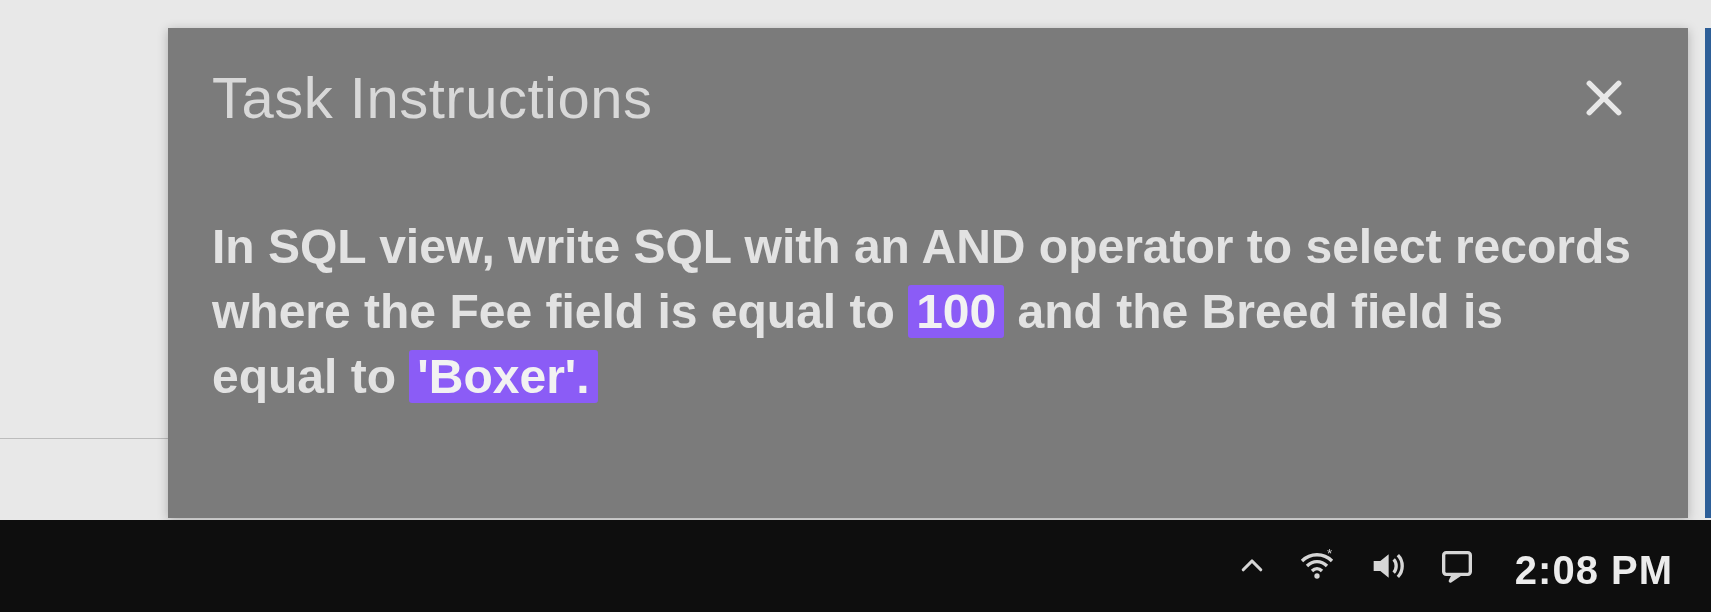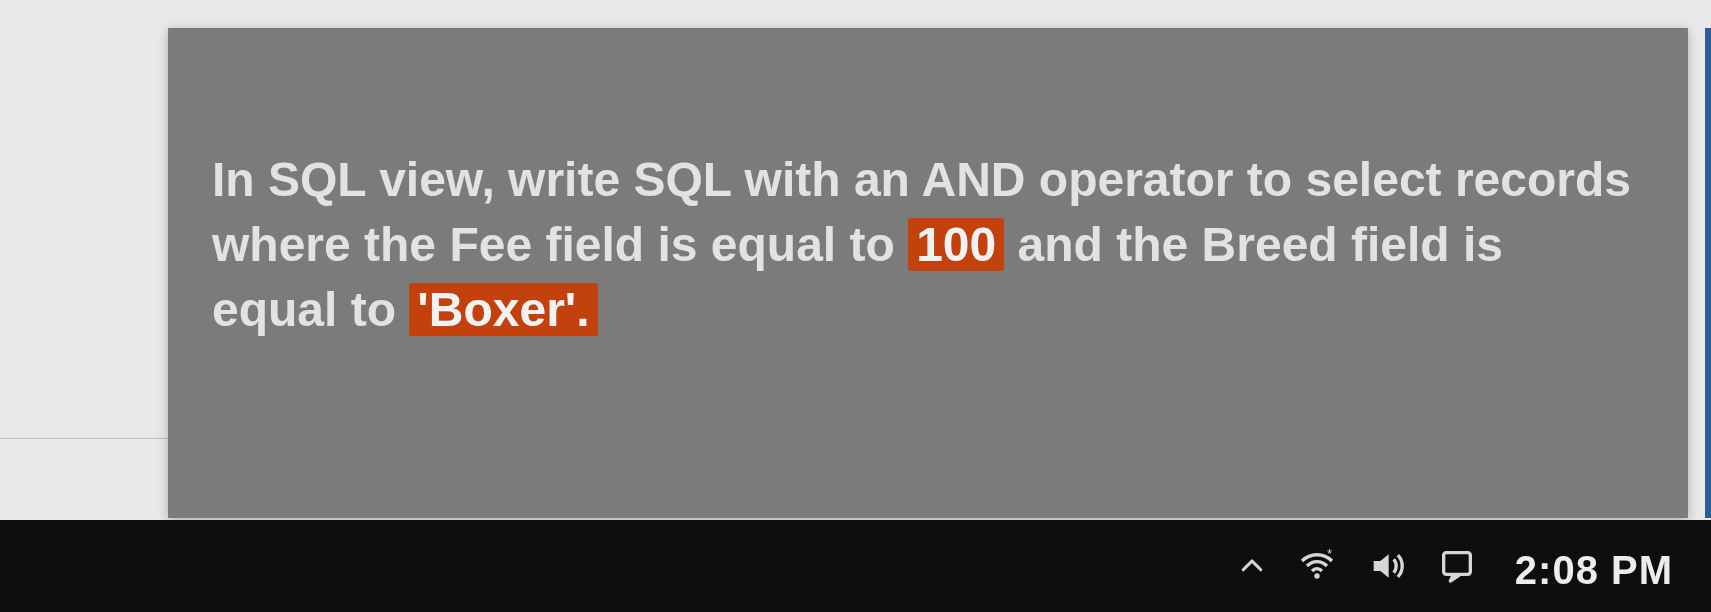--- a/index.html
+++ b/index.html
@@ -52,21 +52,21 @@
 
   .panel-body {
     margin-top: 84px;
     font-size: 48px;
     line-height: 1.35;
     font-weight: 700;
     color: #e2e2e2;
   }
 
   .hl {
-    background: #c2410c;
+    background: #8b5cf6;
     padding: 0 8px;
     border-radius: 3px;
     color: #f2f2f2;
   }
 
   
   .taskbar {
     position: absolute;
     left: 0;
     right: 0;
@@ -117,20 +117,29 @@
     height:490px;
     background:#2d5e97;
   }
 </style>
 </head>
 <body>
 
 <div class="sep"></div>
 
 <div class="panel">
+  <div class="panel-header">
+    <div class="panel-title">Task Instructions</div>
+    <div class="close-btn">
+      <svg viewBox="0 0 24 24">
+        <line x1="4" y1="4" x2="20" y2="20" stroke="currentColor" stroke-width="3" stroke-linecap="round"></line>
+        <line x1="20" y1="4" x2="4" y2="20" stroke="currentColor" stroke-width="3" stroke-linecap="round"></line>
+      </svg>
+    </div>
+  </div>
 
   <div class="panel-body">
     <span>In SQL view, write SQL with an AND operator to select records where the Fee field is equal to </span><span class="hl">100</span><span> and the Breed field is equal to </span><span class="hl">'Boxer'.</span><span></span>
   </div>
 </div>
 
 <div class="blue-edge"></div>
 
 <div class="taskbar">
   <div class="tray-icons">

